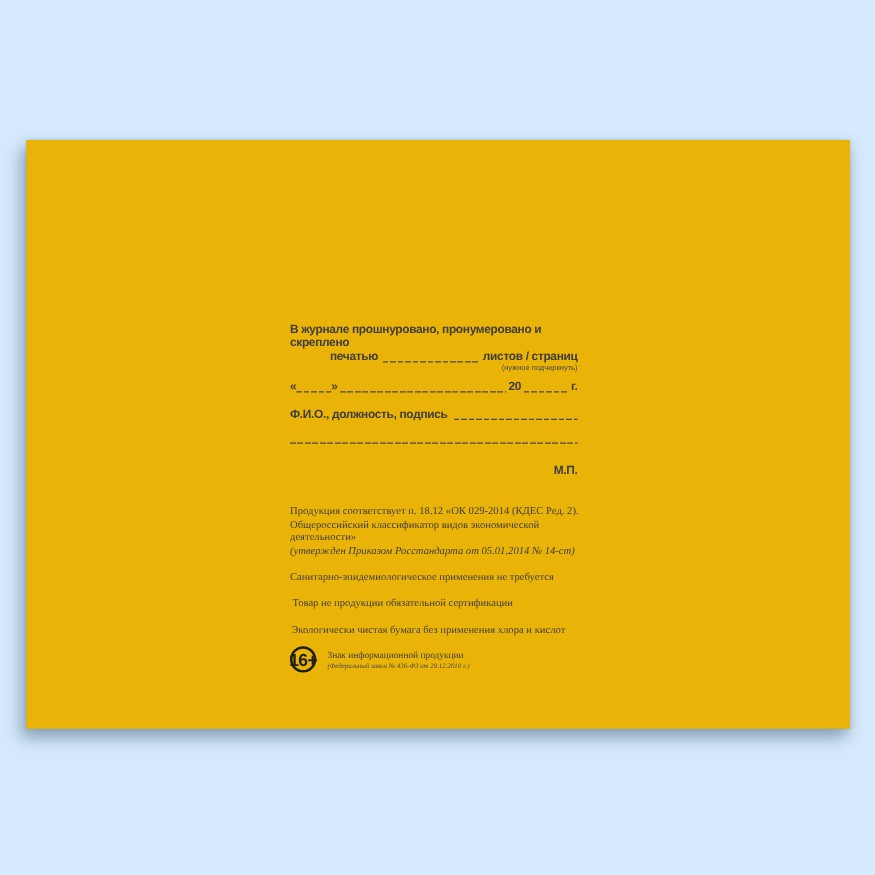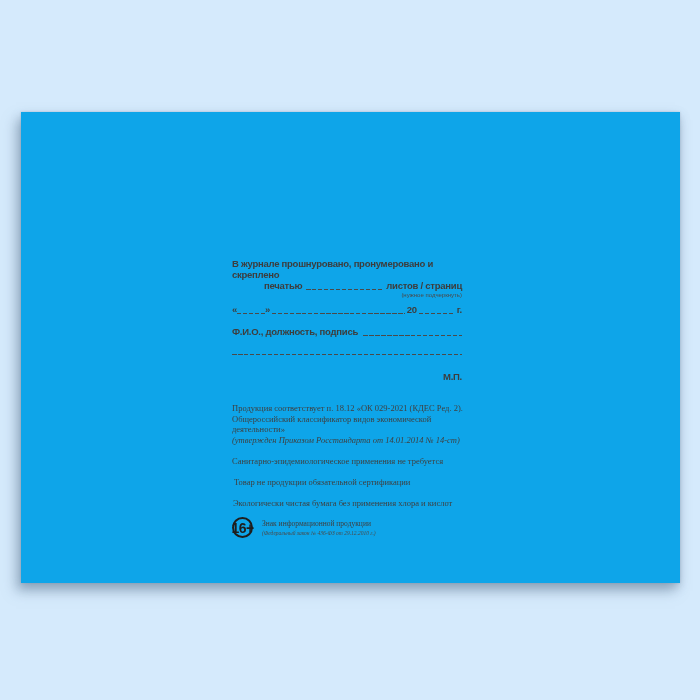--- a/index.html
+++ b/index.html
@@ -7,21 +7,21 @@
   body {
     background:#d5eafc;
     position:relative;
     overflow:hidden;
     font-family:"Liberation Serif", serif;
   }
   .paper {
     position:absolute;
     left:21px; top:112px;
     width:659px; height:471px;
-    background:#0ea5e9;
+    background:#eab308;
     box-shadow:
       -5px 8px 12px rgba(104,130,156,0.50),
       0 4px 9px rgba(104,130,156,0.35),
       0 0 2px rgba(120,140,160,0.35);
   }
 
   
   .stamp-block {
     position:absolute;
     left:211px; top:146px;
@@ -121,23 +121,23 @@
     </div>
 
     <div class="abs blank" style="top:87px; height:10px;"></div>
 
     <div class="abs right" style="top:113px;">М.П.</div>
   </div>
 
   <div class="cert-block">
 
     <div class="classifier">
-      <div>Продукция соответствует п. 18.12 «ОК 029-2021 (КДЕС Ред. 2).</div>
+      <div>Продукция соответствует п. 18.12 «ОК 029-2014 (КДЕС Ред. 2).</div>
       <div>Общероссийский классификатор видов экономической деятельности»</div>
-      <div class="italic">(утвержден Приказом Росстандарта от 14.01.2014 № 14-ст)</div>
+      <div class="italic">(утвержден Приказом Росстандарта от 05.01.2014 № 14-ст)</div>
     </div>
 
     <div class="statement">Санитарно-эпидемиологическое применения не требуется</div>
     <div class="statement" style="padding-left:2px;">Товар не продукции обязательной сертификации</div>
     <div class="statement" style="padding-left:1px;">Экологически чистая бумага без применения хлора и кислот</div>
 
     <div class="badge-row">
       <div class="age-circle">16+</div>
       <div class="badge-text">
         <div class="badge-title">Знак информационной продукции</div>

